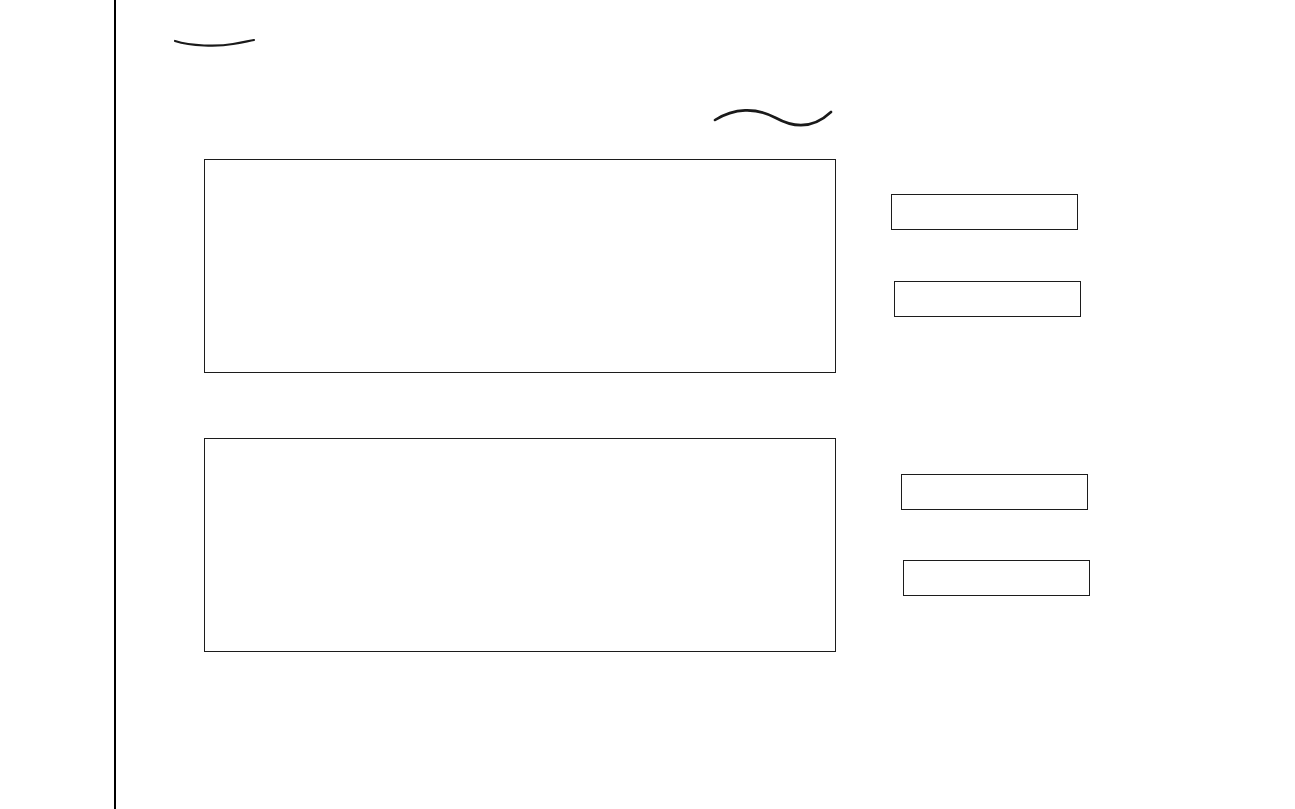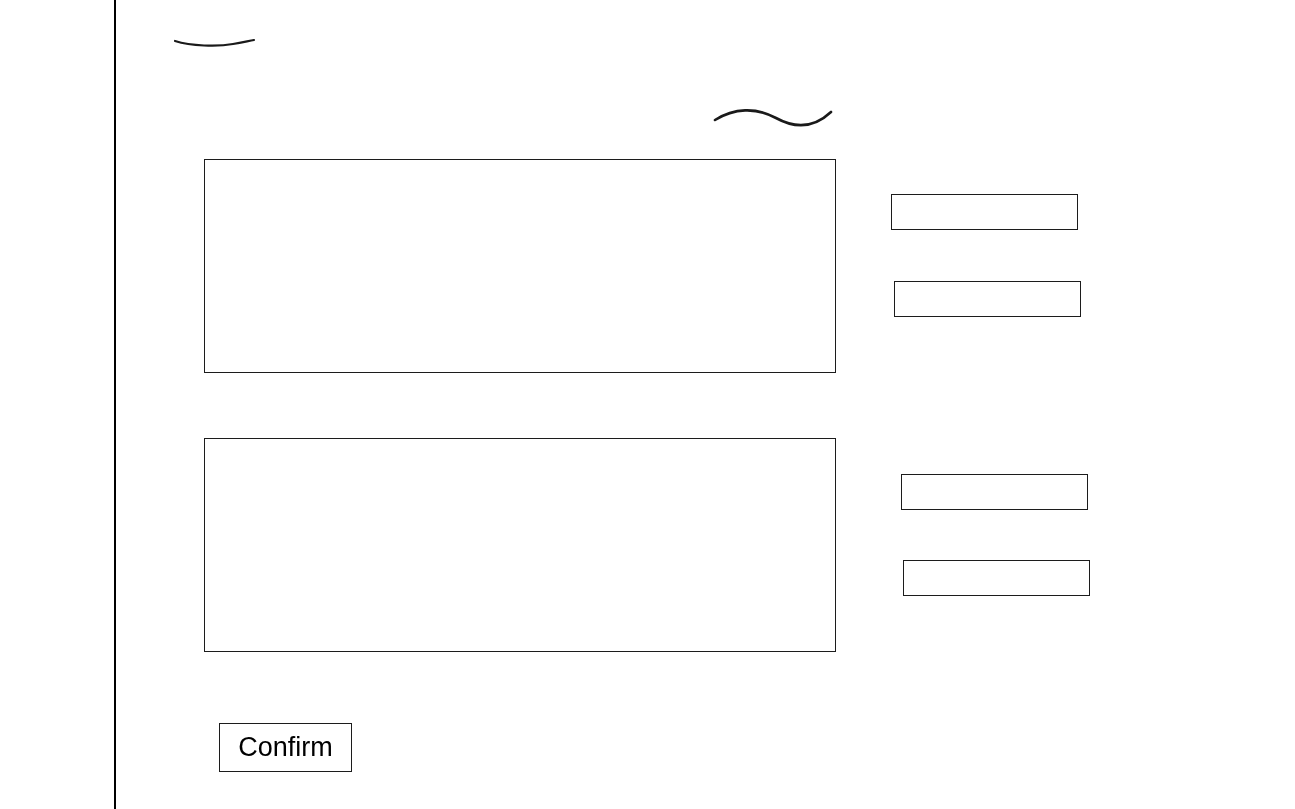--- a/index.html
+++ b/index.html
@@ -96,17 +96,14 @@
   </div>
 
   <div class="field" style="left:901px; top:474px; width:187px; height:36px;">
     <span></span>
   </div>
 
   <div class="field" style="left:903px; top:560px; width:187px; height:36px;">
     <span></span>
   </div>
 
-  <div class="action-button" style="left:219px; top:723px; width:133px; height:49px;">
-    <span class="action-button-label">Confirm</span>
-  </div>
 
 </div>
 
 </body></html>

